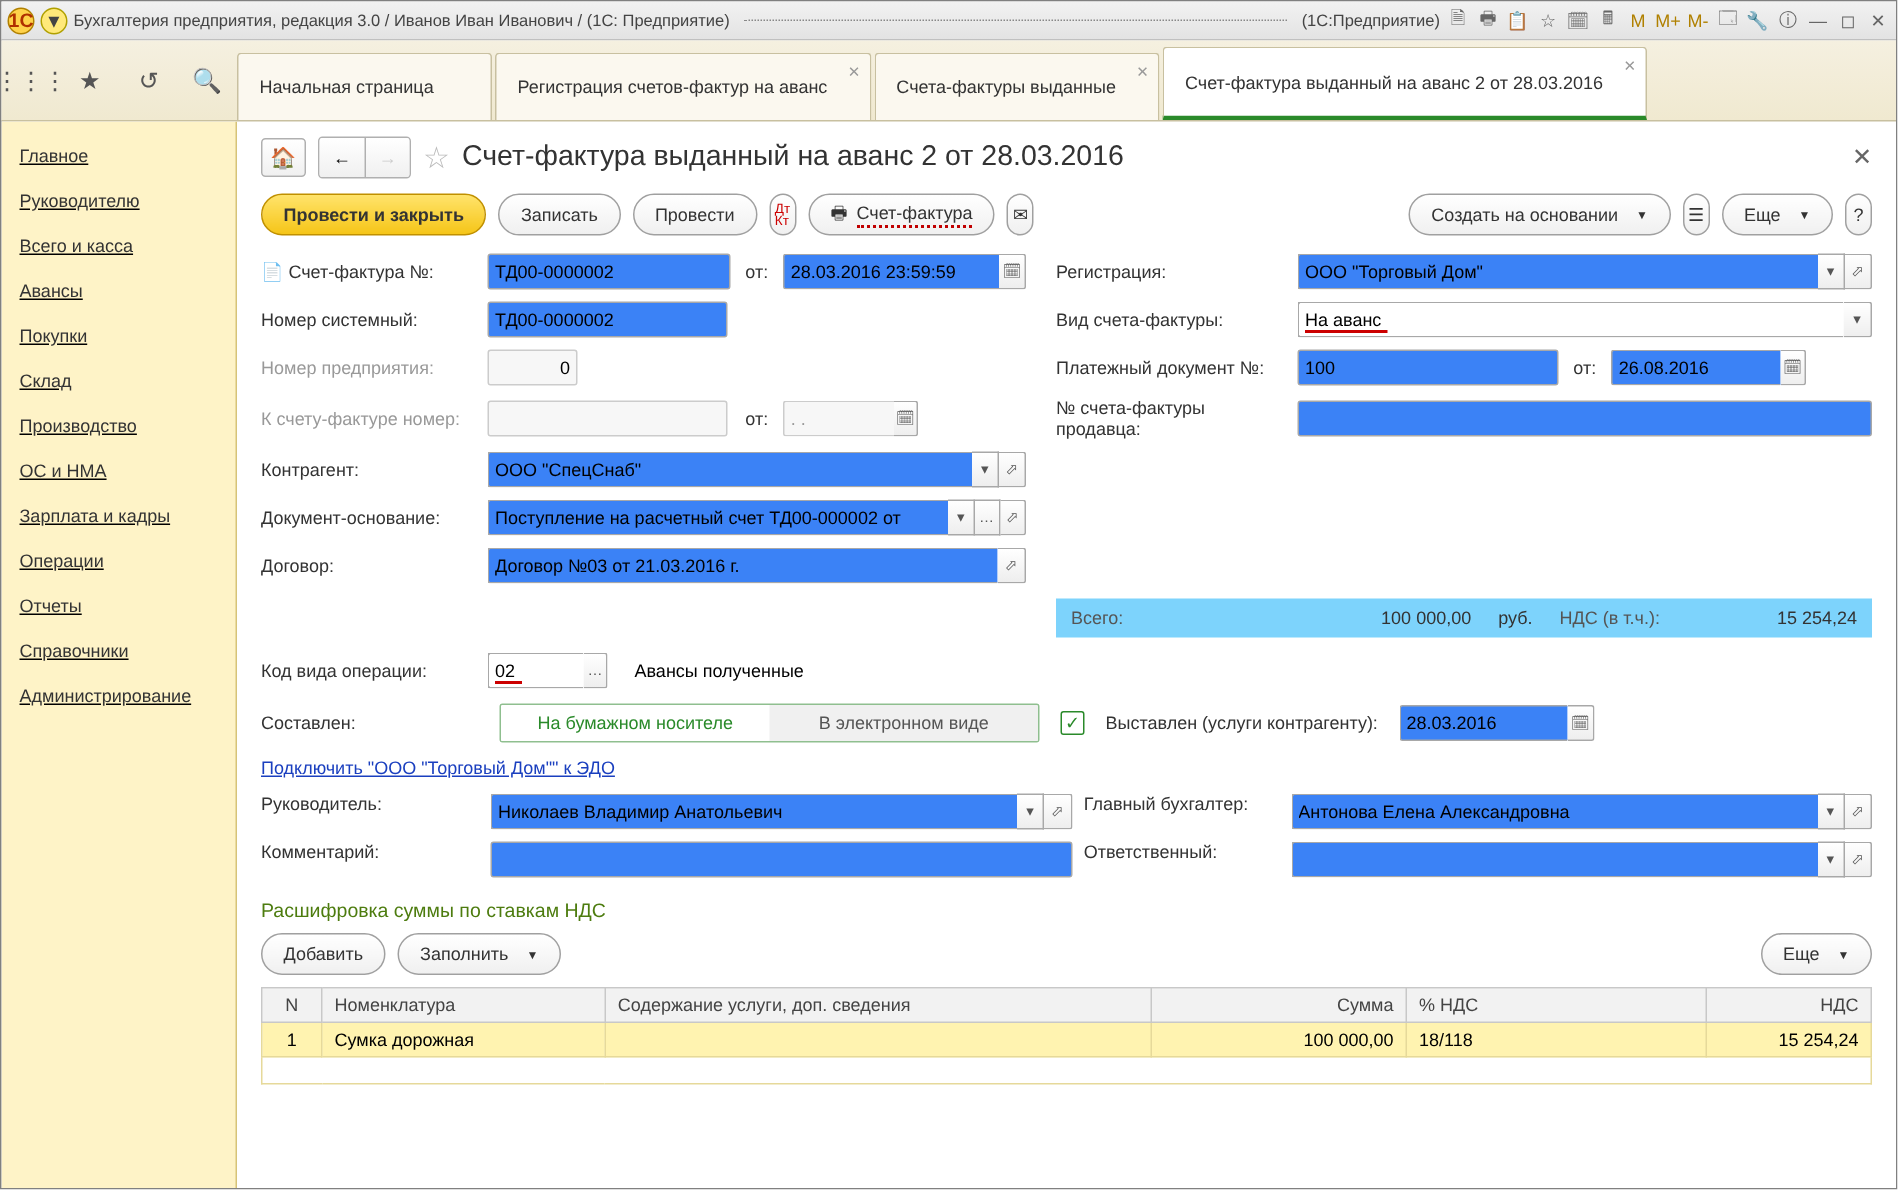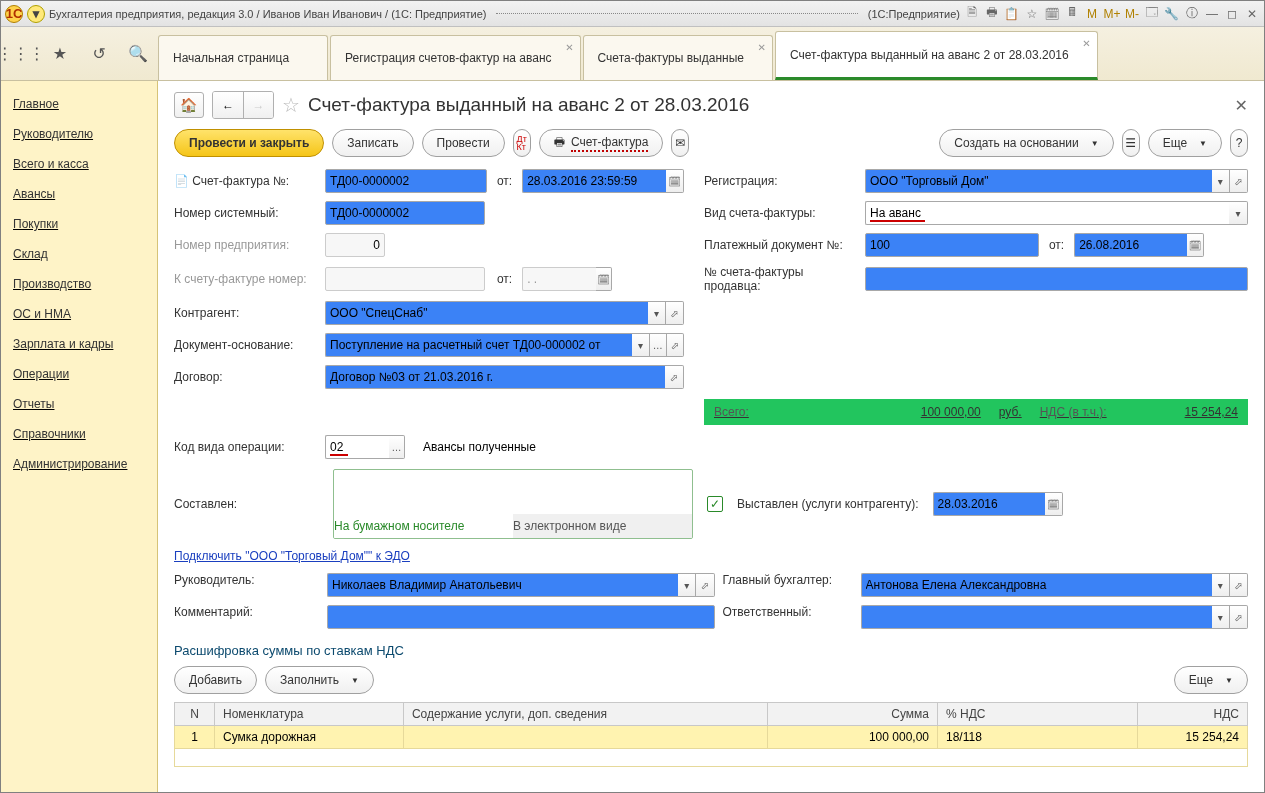--- a/index.html
+++ b/index.html
@@ -91,30 +91,30 @@
   .inp.ro { background:#f7f7f7; border-color:#ccc;}
   .field { display:flex; align-items:stretch; height:24px;}
   .field .inp { border-right:none; border-radius:2px 0 0 2px;}
   .field .ad {
     width:20px; border:1px solid #a8a8a8; border-left:none; background:linear-gradient(#fff,#eee);
     display:inline-flex; align-items:center; justify-content:center; font-size:10px; color:#555; cursor:pointer;
   }
   .field .ad:last-child { border-radius:0 2px 2px 0;}
   .dotted-err { border-bottom: 2px dotted #c00000; padding-bottom:1px;}
   .summary-bar {
-    background:#22c55e; padding:6px 10px; margin:10px 0; display:flex; align-items:center; gap:18px;
-    font-size:12px; color:#333;text-decoration:underline;
+    background:#7dd3fc; padding:6px 10px; margin:10px 0; display:flex; align-items:center; gap:18px;
+    font-size:12px; color:#333;
   }
   .summary-bar .lbl { color:#555;}
   .toggle-group { display:flex; border:1px solid #8fbf8f; border-radius:2px; overflow:hidden; width:360px;}
-  .toggle-group .tg { flex:1; padding:5px 0; cursor:pointer;margin-top:44px;}
+  .toggle-group .tg { flex:1; text-align:center; padding:5px 0; cursor:pointer;}
   .toggle-group .tg.active { background:#fff; color:#2a8a2a;}
   .toggle-group .tg.inactive { background:#f0f0f0; color:#555;}
   .link { color:#1a3fbf; text-decoration:underline; cursor:pointer;}
-  .section-title { color:#0c4a6e; font-size:13px; margin:14px 0 8px 0;}
+  .section-title { color:#4d7c0f; font-size:13px; margin:14px 0 8px 0;}
   .grid-toolbar { display:flex; gap:8px; margin-bottom:8px;}
   table.data { width:100%; border-collapse:collapse; border:1px solid #c8c8c8;}
   table.data th { background:#f2f2f2; border:1px solid #c8c8c8; text-align:left; padding:4px 8px; font-weight:normal; color:#444;}
   table.data td { border:1px solid #e6d99a; padding:4px 8px; background:#fff8d8;}
   table.data tr.sel td { background:#fff3b0;}
   table.data td.num, table.data th.num { text-align:right;}
   table.data td.center { text-align:center; background:#f5c518;}
   .checkbox { width:16px; height:16px; border:1px solid #2a8a2a; display:inline-flex; align-items:center; justify-content:center; color:#2a8a2a; font-size:12px; border-radius:2px; cursor:pointer;}
   .star { color:#bbb; font-size:20px; cursor:pointer;}
   .close-x { margin-left:auto; font-size:16px; color:#666; cursor:pointer;}

